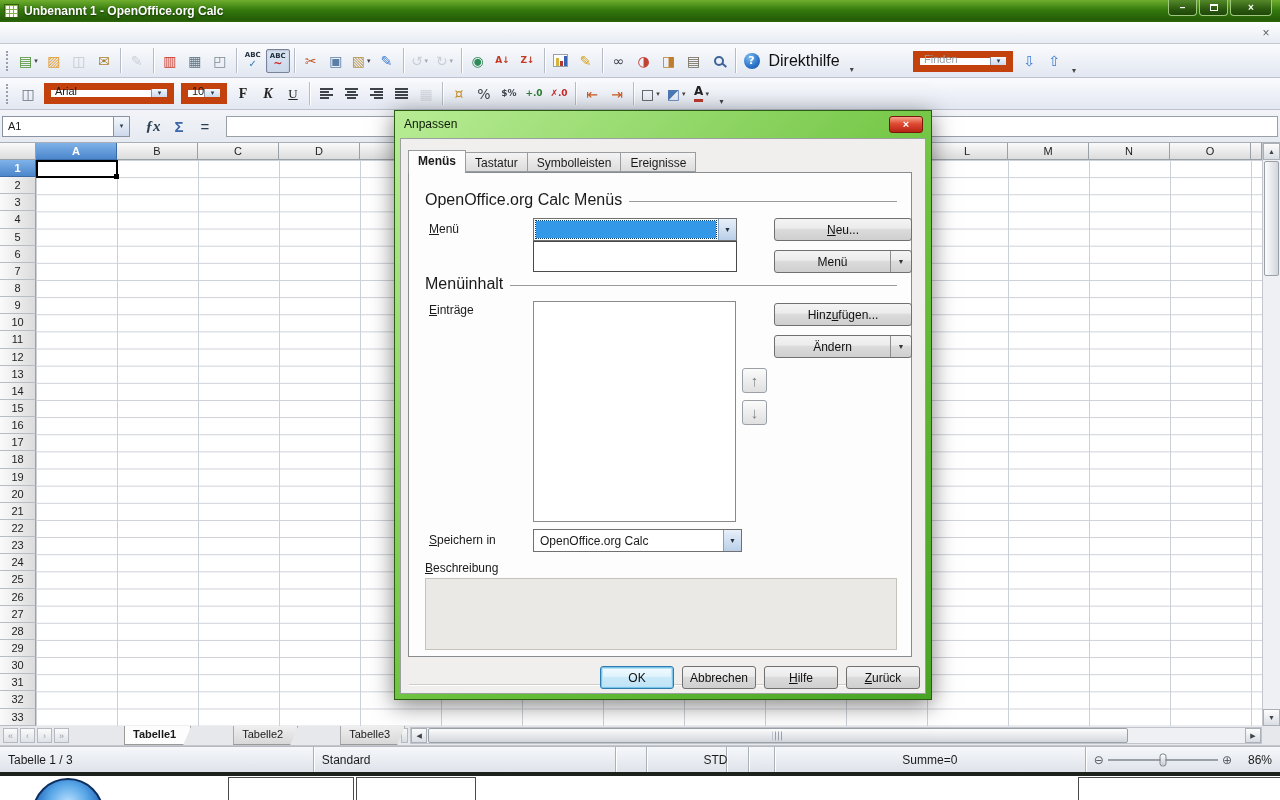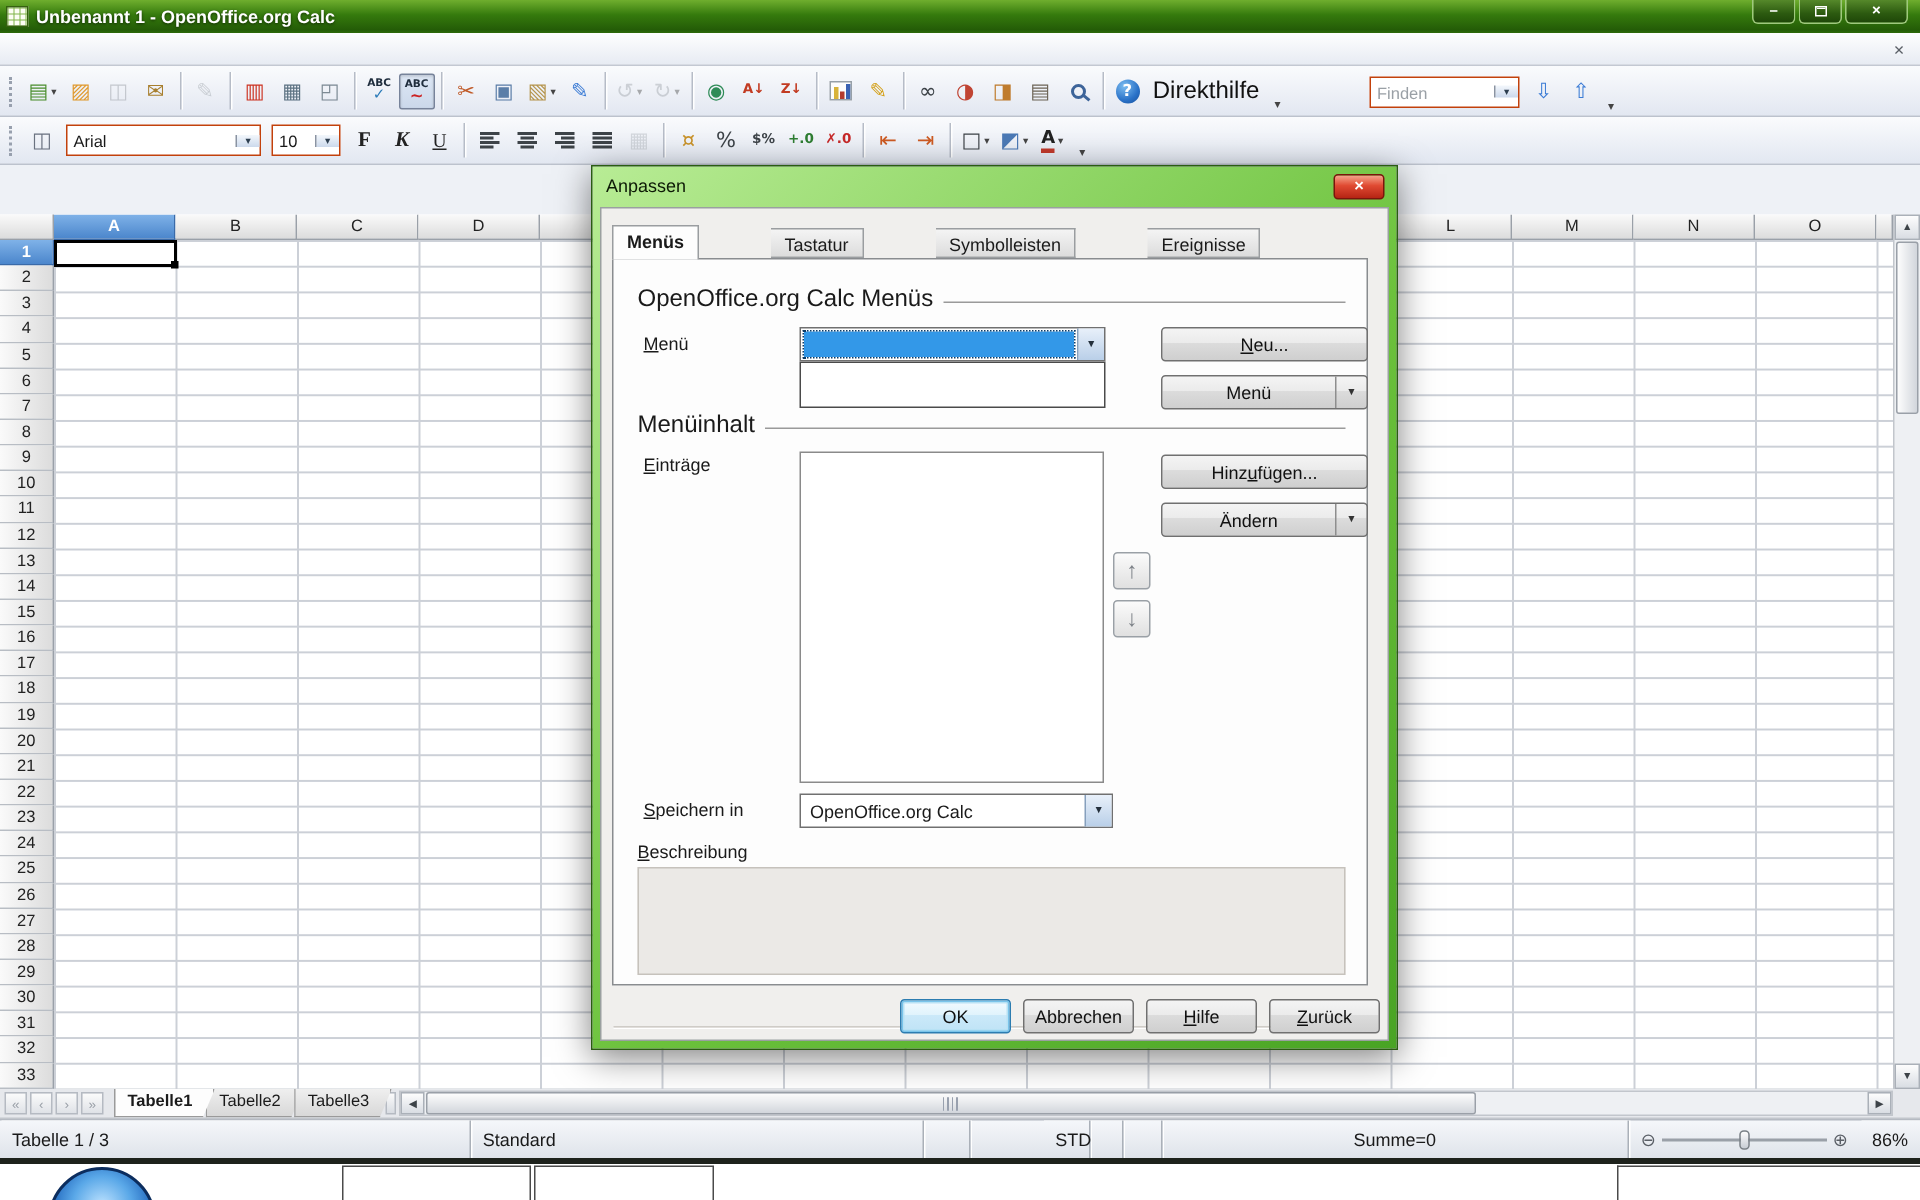--- a/index.html
+++ b/index.html
@@ -39,21 +39,21 @@
   .tb-btn { min-width:24px; height:24px; border:1px solid transparent; border-radius:2px;
     display:flex; align-items:center; justify-content:center; padding:0 2px; }
   .tb-btn.pressed { border-color:#77839a; background:linear-gradient(#dde7f5,#cbd8ea); box-shadow:inset 0 1px 2px rgba(0,0,0,.15); }
   .tb-btn.dis { opacity:.42; }
   .tb-glyph { font-family:"DejaVu Sans",sans-serif; font-size:14px; line-height:1; }
   .tb-glyph.sm { font-size:9px; font-weight:bold; }
   .tb-dd { font-size:7px; color:#444; margin-left:2px; }
   .tb-ovf { width:14px; align-self:stretch; display:flex; align-items:flex-end; justify-content:center;
     font-size:8px; color:#444; padding-bottom:3px; }
   .tb-label { font-size:16px; color:#111; padding:0 4px; }
-  .tb-combo { height:21px; background:#fff; border:1px solid #c2410c; display:flex; align-items:center; margin:0 3px; }
+  .tb-combo { height:21px; background:#fff; border:7px solid #c2410c; display:flex; align-items:flex-end; margin:0 3px; }
   .tb-combo-text { flex:1; font-size:11px; padding:3px 4px 0 4px; white-space:nowrap; overflow:hidden; }
   .tb-combo-text.ph { color:#9aa0a6; }
   .tb-combo-btn { width:16px; background:linear-gradient(#f3f7fc,#ccd9ec); border-left:1px solid #8a93a2;
     display:flex; align-items:center; justify-content:center; font-size:7px; color:#2c3e50; }
   #toolbar-find { position:absolute; left:910px; top:44px; height:34px; display:flex; align-items:center; gap:1px; }
 
   
   .abc { font-size:7px; font-weight:bold; color:#1f2d3d; display:flex; flex-direction:column; align-items:center; line-height:1; }
   .abc-check::after { content:"✓"; color:#2a7ab8; font-size:10px; font-weight:bold; }
   .abc-wave::after { content:"~"; color:#cc2222; font-size:11px; font-weight:bold; margin-top:-2px; }
@@ -120,21 +120,21 @@
     background:linear-gradient(90deg,#fdfdfd,#d2d6dc); border:1px solid #9aa0a8; border-radius:2px; }
 
   
   .tabrow { position:absolute; left:0; top:726px; width:1280px; height:20px; background:#e6e8ec;
     display:flex; align-items:stretch; border-bottom:1px solid #c2c6cc; }
   .nav-btn { width:15px; height:15px; margin:2px 1px; background:linear-gradient(#fbfbfb,#dfe2e7);
     border:1px solid #b5bac2; color:#9aa0a8; font-size:9px; display:flex; align-items:center; justify-content:center; }
   .sheettabs { display:flex; align-items:stretch; margin-left:6px; }
   .sheettab { padding:2px 14px 6px 8px; font-size:11px; background:linear-gradient(#efefef,#d8d8d8);
     border:1px solid #9a9a9a; border-top:none; margin-right:-6px;
-    clip-path:polygon(0 0,100% 0,calc(100% - 8px) 100%,0 100%); }
+    clip-path:polygon(0 0,100% 0,calc(100% - 8px) 100%,0 100%);margin-left:48px; }
   .sheettab.active { background:#fdfdfd; font-weight:bold; z-index:2; }
   .tab-splitter { width:7px; margin:2px 2px; background:linear-gradient(#fbfbfb,#d8dce2); border:1px solid #b5bac2; }
   .hscroll { position:relative; flex:1; margin:1px 18px 1px 0; background:#eef0f3; border:1px solid #c2c6cc; }
   .hs-btn { position:absolute; top:0; width:16px; height:100%; background:linear-gradient(#fdfdfd,#d9dde3);
     border:1px solid #aab0b8; font-size:7px; color:#3d4348; display:flex; align-items:center; justify-content:center; }
   .hs-left { left:0; } .hs-right { right:0; }
   .hs-thumb { position:absolute; left:17px; top:0; width:700px; height:100%;
     background:linear-gradient(#fdfdfd,#d2d6dc); border:1px solid #9aa0a8; border-radius:2px; }
   .hs-thumb::after { content:""; position:absolute; left:50%; top:50%; transform:translate(-50%,-50%);
     width:11px; height:9px; background:repeating-linear-gradient(90deg,#98a0ae 0 1px,transparent 1px 3px); }
@@ -161,21 +161,21 @@
   
   .dialog { position:absolute; left:394px; top:110px; width:538px; height:590px; z-index:50;
     background:linear-gradient(135deg,#b8ec95,#6cc23c 55%,#49a424);
     border:1px solid #2a5c12; box-shadow:0 5px 22px rgba(0,0,0,.5); }
   .dlg-title { height:32px; line-height:26px; padding-left:9px; font-size:12px; color:#0d1a06; }
   .dlg-close { position:absolute; top:5px; right:8px; width:34px; height:17px;
     background:linear-gradient(#f5a58c,#e04a32 45%,#b52414); border:1px solid #7a150c; border-radius:3px;
     color:#fff; font-size:11px; font-weight:bold; text-align:center; line-height:15px; }
   .dlg-body { position:absolute; left:5px; right:5px; top:27px; bottom:5px; background:#f0efed;
     border:1px solid #9a9документ0a0; border:1px solid #9aa0a0; }
-  .dlg-tabs { position:absolute; left:7px; top:11px; display:flex; align-items:flex-end; z-index:3;gap:48px; }
+  .dlg-tabs { position:absolute; left:7px; top:11px; display:flex; align-items:flex-end; z-index:3; }
   .dtab { height:20px; padding:3px 9px 0 9px; font-size:12px; background:linear-gradient(#f4f4f4,#dcdcdc);
     border:1px solid #9a9da0; border-left:none; }
   .dtab:first-child { border-left:1px solid #9a9da0; }
   .dtab.active { height:23px; background:#fdfdfd; font-weight:bold; border-bottom:none;
     border-left:1px solid #9a9da0; margin-bottom:-1px; }
   .dlg-panel { position:absolute; left:7px; right:13px; top:33px; height:485px;
     background:#fdfdfd; border:1px solid #898c8f; }
   .group-row { position:absolute; left:16px; right:14px; display:flex; align-items:center; gap:7px; font-size:16px; }
   .group-row .line { flex:1; height:1px; background:#9a9a9a; margin-top:2px; }
   .dlg-label { position:absolute; font-size:12px; }
@@ -410,20 +410,30 @@
         <span class="tb-glyph" style="color: rgb(75, 121, 181);">◩</span>
         <span class="tb-dd">▾</span>
       </div>
       <div class="tb-btn">
         <span class="tb-glyph fontcolor-icon">A</span>
         <span class="tb-dd">▾</span>
       </div>
       <div class="tb-ovf">▾</div>
     </div>
 
+  <div class="formulabar">
+    <div class="namebox">
+      <span class="namebox-text">A1</span>
+      <div class="tb-combo-btn">▾</div>
+    </div>
+    <div class="fbtn fx">ƒx</div>
+    <div class="fbtn fsum">Σ</div>
+    <div class="fbtn">=</div>
+    <div class="inputline"></div>
+  </div>
 
   <div class="sheet">
     <div class="corner"></div>
     <div class="colheaders" id="colheaders">
         <div class="gh sel">A</div>
         <div class="gh">B</div>
         <div class="gh">C</div>
         <div class="gh">D</div>
         <div class="gh">E</div>
         <div class="gh">F</div>

